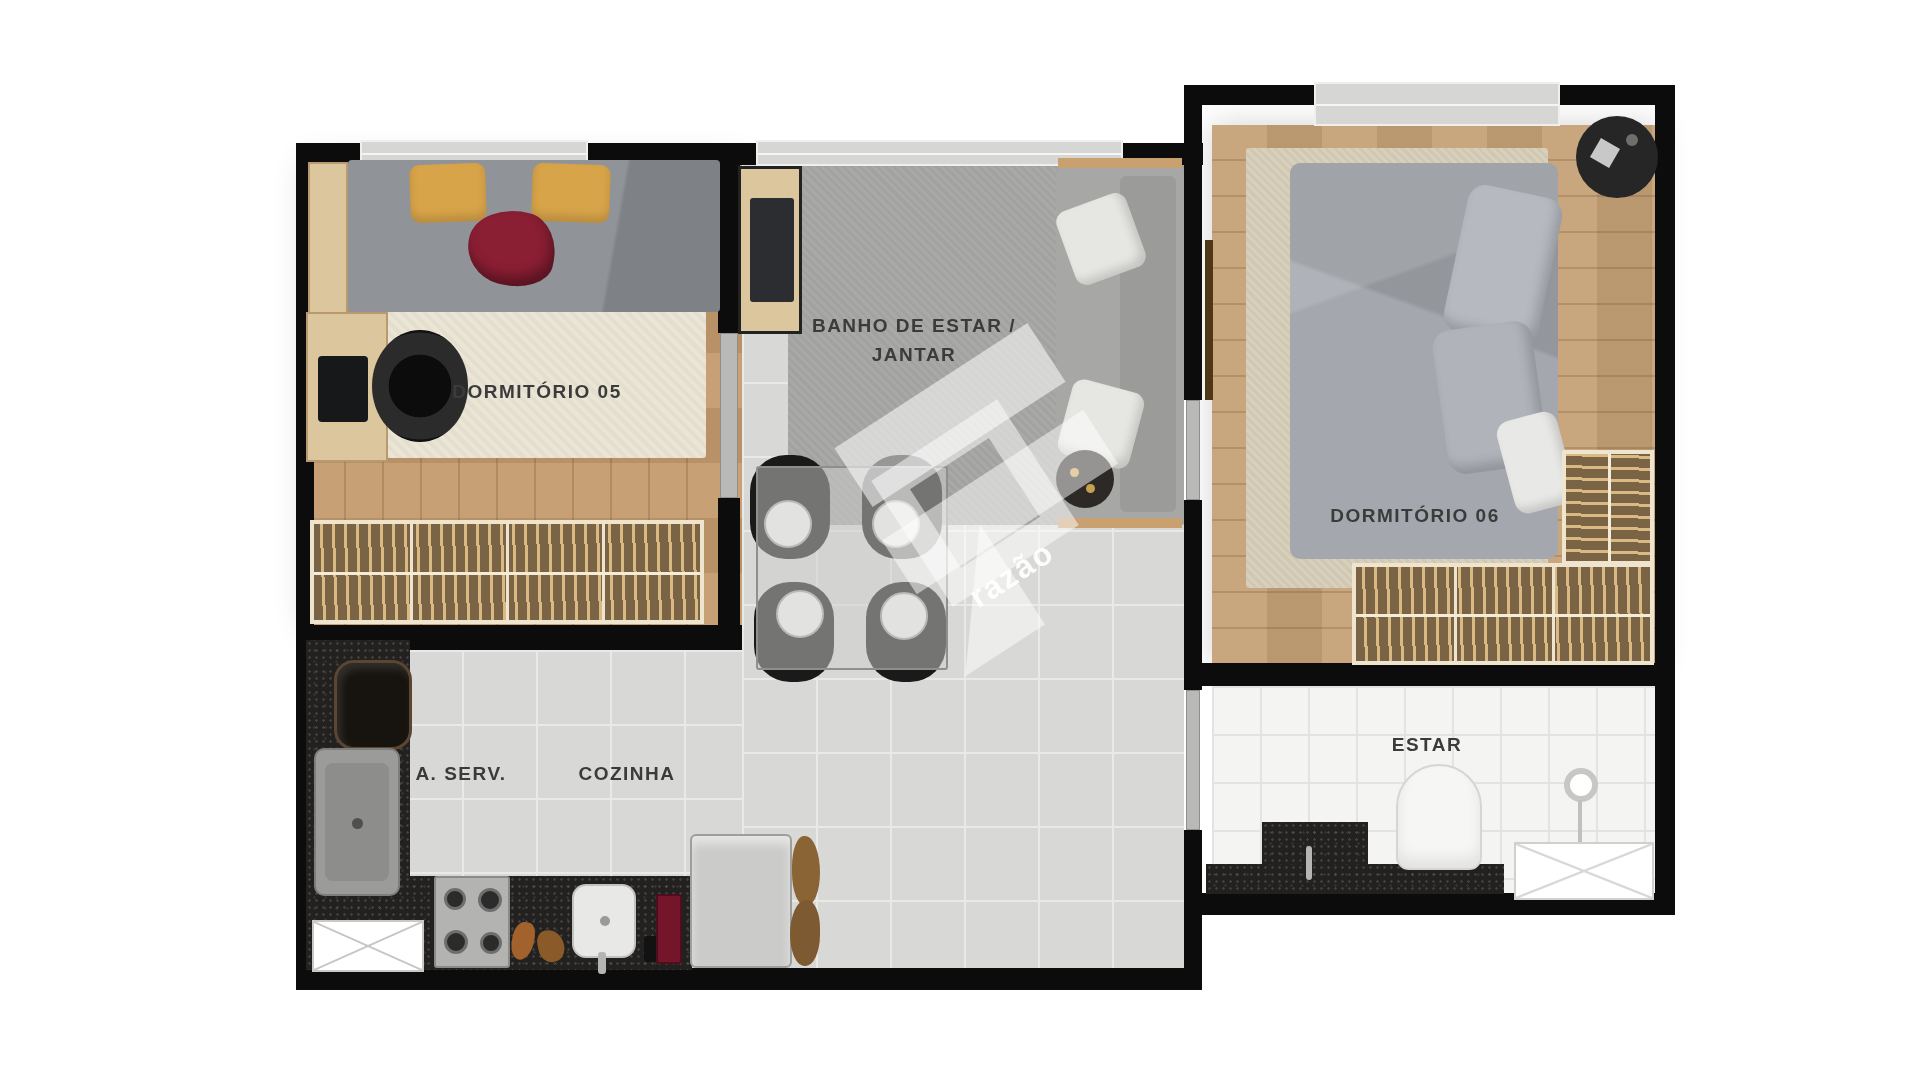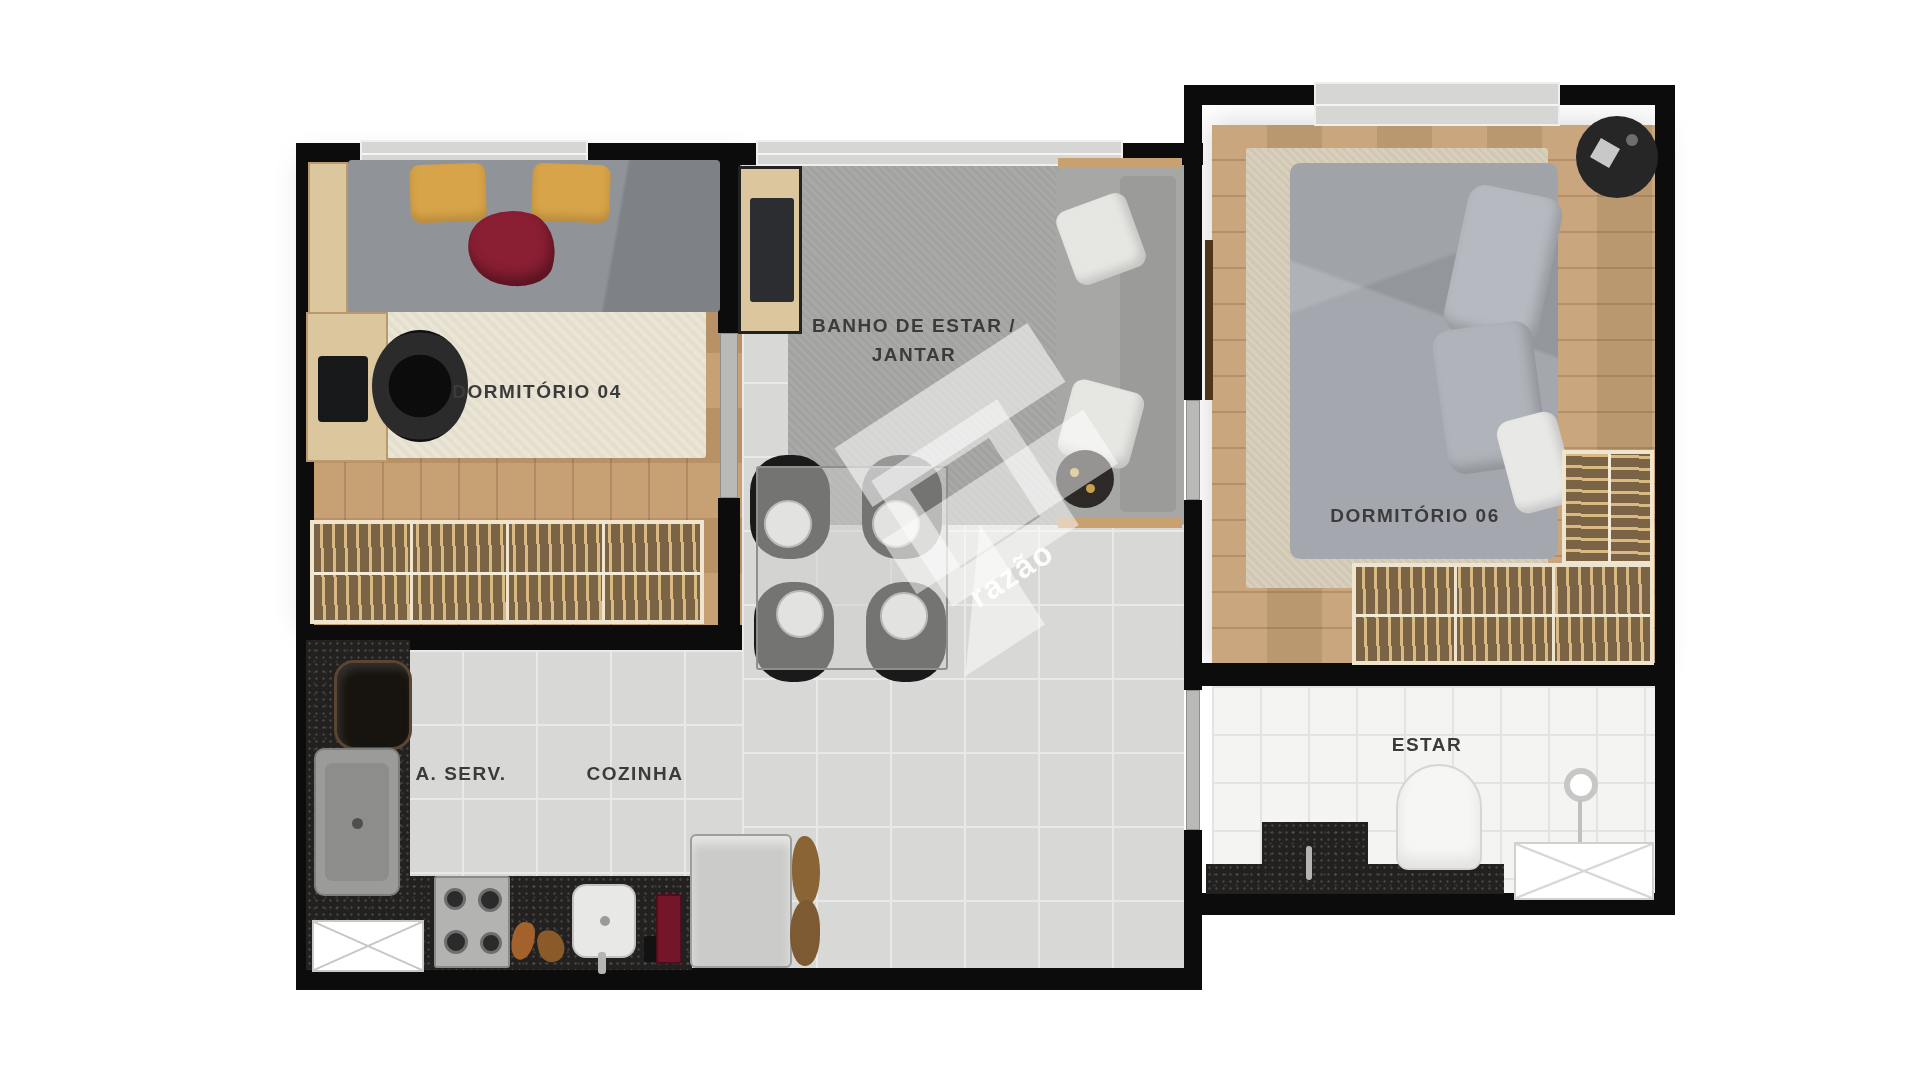--- a/index.html
+++ b/index.html
@@ -105,21 +105,21 @@
   <div class="abs" style="left:532px;top:164px;width:78px;height:58px;background:#d8a449;border-radius:10px;transform:rotate(2deg);box-shadow:inset 0 -6px 8px rgba(0,0,0,.15);"></div>
   <div class="abs" style="left:468px;top:210px;width:88px;height:76px;background:#8a1e33;border-radius:60% 40% 55% 45% / 50% 60% 40% 50%;transform:rotate(15deg);box-shadow:inset -6px -8px 12px rgba(0,0,0,.35);"></div>
   <div class="abs" style="left:306px;top:312px;width:82px;height:150px;background:#dcc69e;border:2px solid #b89a6e;box-sizing:border-box;"></div>
   <div class="abs" style="left:318px;top:356px;width:50px;height:66px;background:#17181a;border-radius:4px;"></div>
   <div class="abs" style="left:372px;top:330px;width:96px;height:112px;border-radius:50%;background:radial-gradient(circle,#0c0c0c 42%,#2b2b2b 43% 72%,#101010 73%);"></div>
   <div class="closet rodH" style="left:310px;top:520px;width:394px;height:104px;">
     <div class="divV" style="left:96px;"></div>
     <div class="divV" style="left:192px;"></div>
     <div class="divV" style="left:288px;"></div>
   </div>
-  <div class="lbl" style="left:537px;top:392px;">DORMITÓRIO 04</div>
+  <div class="lbl" style="left:537px;top:392px;">DORMITÓRIO 05</div>
 
   <div class="abs" style="left:738px;top:166px;width:64px;height:168px;background:#dcc69e;border:3px solid #222222;box-sizing:border-box;"></div>
   <div class="abs" style="left:750px;top:198px;width:44px;height:104px;background:#2b2d30;border-radius:3px;"></div>
 
   <div class="abs" style="left:1056px;top:166px;width:128px;height:356px;background:#a7a7a5;border-radius:8px;"></div>
   <div class="abs" style="left:1120px;top:176px;width:56px;height:336px;background:#9b9b99;border-radius:6px;"></div>
   <div class="abs" style="left:1058px;top:158px;width:124px;height:10px;background:#c9a070;"></div>
   <div class="abs" style="left:1058px;top:518px;width:124px;height:10px;background:#c9a070;"></div>
   <div class="abs" style="left:1064px;top:200px;width:74px;height:78px;background:#e6e6e3;border-radius:12px;transform:rotate(-20deg);box-shadow:inset -5px -6px 10px rgba(0,0,0,.15);"></div>
   <div class="abs" style="left:1064px;top:385px;width:74px;height:78px;background:#e6e6e3;border-radius:12px;transform:rotate(15deg);box-shadow:inset -5px -6px 10px rgba(0,0,0,.15);"></div>
@@ -165,21 +165,21 @@
   <div class="abs" style="left:572px;top:884px;width:64px;height:74px;background:#e8e8e6;border:2px solid #c2c2c0;border-radius:14px;box-sizing:border-box;">
     <div class="abs" style="left:26px;top:30px;width:10px;height:10px;border-radius:50%;background:#9a9a98;"></div>
   </div>
   <div class="abs" style="left:598px;top:952px;width:8px;height:22px;background:#b5b5b3;border-radius:3px;"></div>
   <div class="abs" style="left:644px;top:936px;width:18px;height:26px;background:#121212;border-radius:3px;"></div>
   <div class="abs" style="left:656px;top:894px;width:26px;height:70px;background:#74152a;border:2px solid #4e0e1d;border-radius:3px;box-sizing:border-box;"></div>
   <div class="abs" style="left:690px;top:834px;width:102px;height:134px;background:#cbcbc9;border:2px solid #9e9e9c;border-radius:6px;box-sizing:border-box;box-shadow:inset 0 8px 10px rgba(255,255,255,.5);"></div>
   <div class="abs" style="left:792px;top:836px;width:28px;height:70px;background:#8a6434;border-radius:45% 55% 50% 50%;"></div>
   <div class="abs" style="left:790px;top:900px;width:30px;height:66px;background:#7d5a32;border-radius:55% 45% 50% 50%;"></div>
   <div class="lbl" style="left:461px;top:774px;">A. SERV.</div>
-  <div class="lbl" style="left:627px;top:774px;margin-left:8px;">COZINHA</div>
+  <div class="lbl" style="left:627px;top:774px;">COZINHA</div>
 
   <div class="abs" style="left:1290px;top:163px;width:268px;height:396px;background:#a4a8ae;border-radius:10px;background-image:linear-gradient(160deg,rgba(255,255,255,.12) 0 30%,transparent 31%),linear-gradient(20deg,transparent 60%,rgba(0,0,0,.10) 61%);"></div>
   <div class="abs" style="left:1455px;top:190px;width:96px;height:150px;background:#b6bac0;border-radius:18px;transform:rotate(12deg);box-shadow:inset -6px -8px 12px rgba(0,0,0,.18);"></div>
   <div class="abs" style="left:1440px;top:325px;width:100px;height:145px;background:#b0b4ba;border-radius:18px;transform:rotate(-8deg);box-shadow:inset -6px -8px 12px rgba(0,0,0,.18);"></div>
   <div class="abs" style="left:1505px;top:415px;width:62px;height:95px;background:#e8e8e6;border-radius:14px;transform:rotate(-15deg);box-shadow:inset -5px -6px 10px rgba(0,0,0,.15);"></div>
   <div class="abs" style="left:1576px;top:116px;width:82px;height:82px;border-radius:50%;background:#262626;">
     <div class="abs" style="left:18px;top:26px;width:22px;height:22px;background:rgba(255,255,255,.75);transform:rotate(30deg);"></div>
     <div class="abs" style="left:50px;top:18px;width:12px;height:12px;border-radius:50%;background:#6e6e6c;"></div>
   </div>
   <div class="closet vert" style="left:1562px;top:450px;width:92px;height:115px;"></div>

